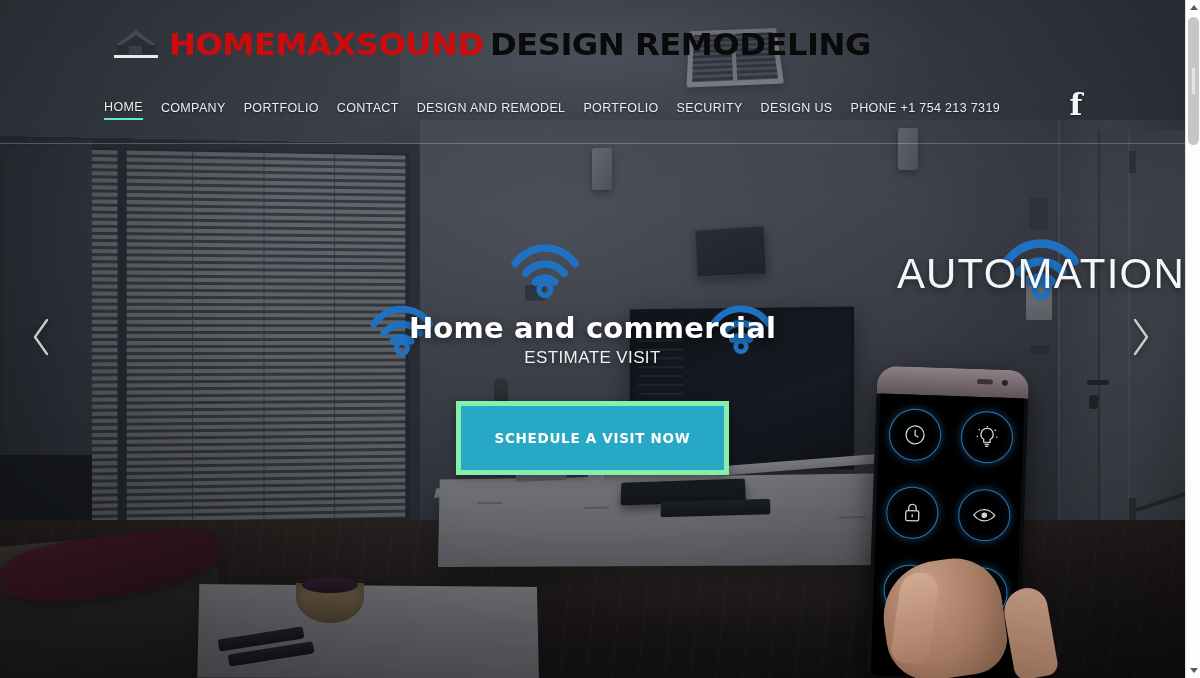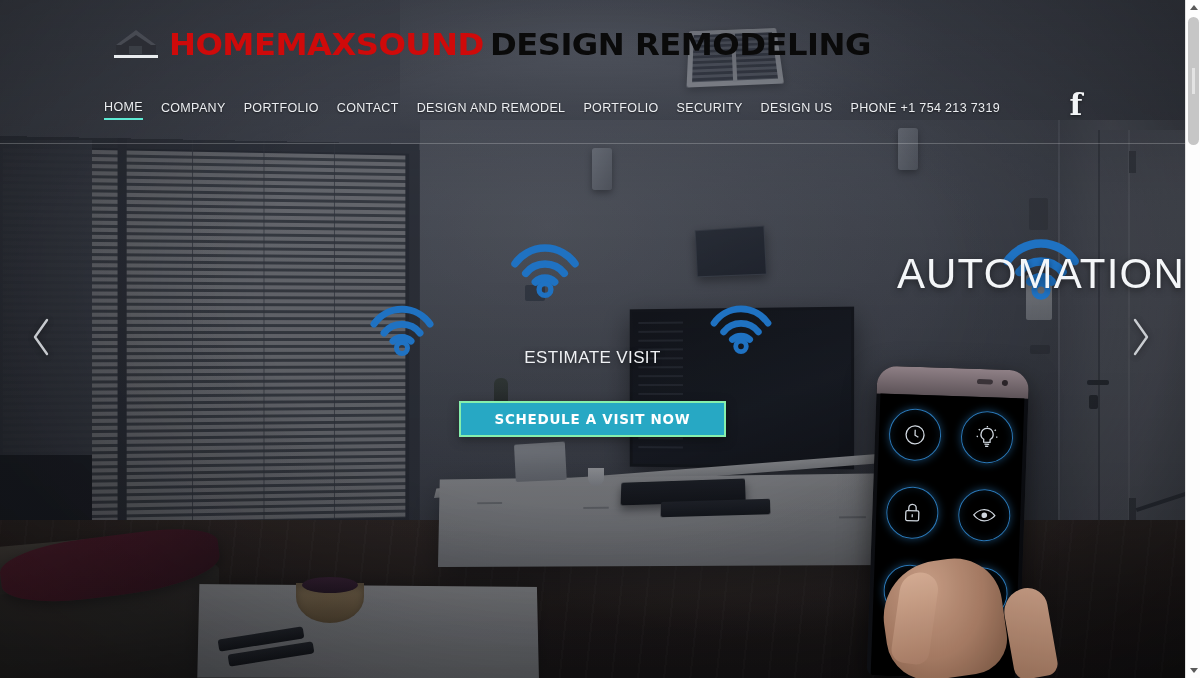--- a/index.html
+++ b/index.html
@@ -437,24 +437,24 @@
     color:#eef0f3; font-size:17px; letter-spacing:.4px;
     text-shadow:0 1px 5px rgba(0,0,0,.5);
   }
   .cta-wrap{
     position:absolute; left:0; top:401px; width:1185px; text-align:center;
     pointer-events:auto;
   }
   .cta{
     display:inline-block;
     background:#27a8c4;
-    border:2px solid #86efac;
+    border:5px solid #86efac;
     color:#ffffff;
     font-size:13.5px; font-weight:bold; letter-spacing:.7px;
-    padding:8px 34px;
+    padding:24px 34px;
     cursor:pointer;
     font-family:"DejaVu Sans", sans-serif;
     box-shadow:0 3px 10px rgba(0,0,0,.35);
   }
 
   
   .arrow{
     position:absolute; z-index:35; cursor:pointer;
     color:#dfe2e6; opacity:.85;
   }
@@ -687,20 +687,21 @@
         <a href="#">SECURITY</a>
         <a href="#">DESIGN US</a>
         <a href="#">PHONE +1 754 213 7319</a>
         <span class="fb">f</span>
       </nav>
     </div>
     <div class="nav-divider"></div>
 
     <div class="hero">
       <div class="hero-title">AUTOMATION</div>
+      <div class="hero-sub">Home and commercial</div>
       <div class="hero-note">ESTIMATE VISIT</div>
       <div class="cta-wrap">
         <button class="cta">SCHEDULE A VISIT NOW</button>
       </div>
     </div>
 
     <div class="arrow arrow-left">
       <svg width="26" height="44" viewBox="0 0 26 44" fill="none" stroke="#e3e6ea" stroke-width="2.4" stroke-linecap="round" stroke-linejoin="round">
         <path d="M19 5 L7 22 L19 39"></path>
       </svg>

